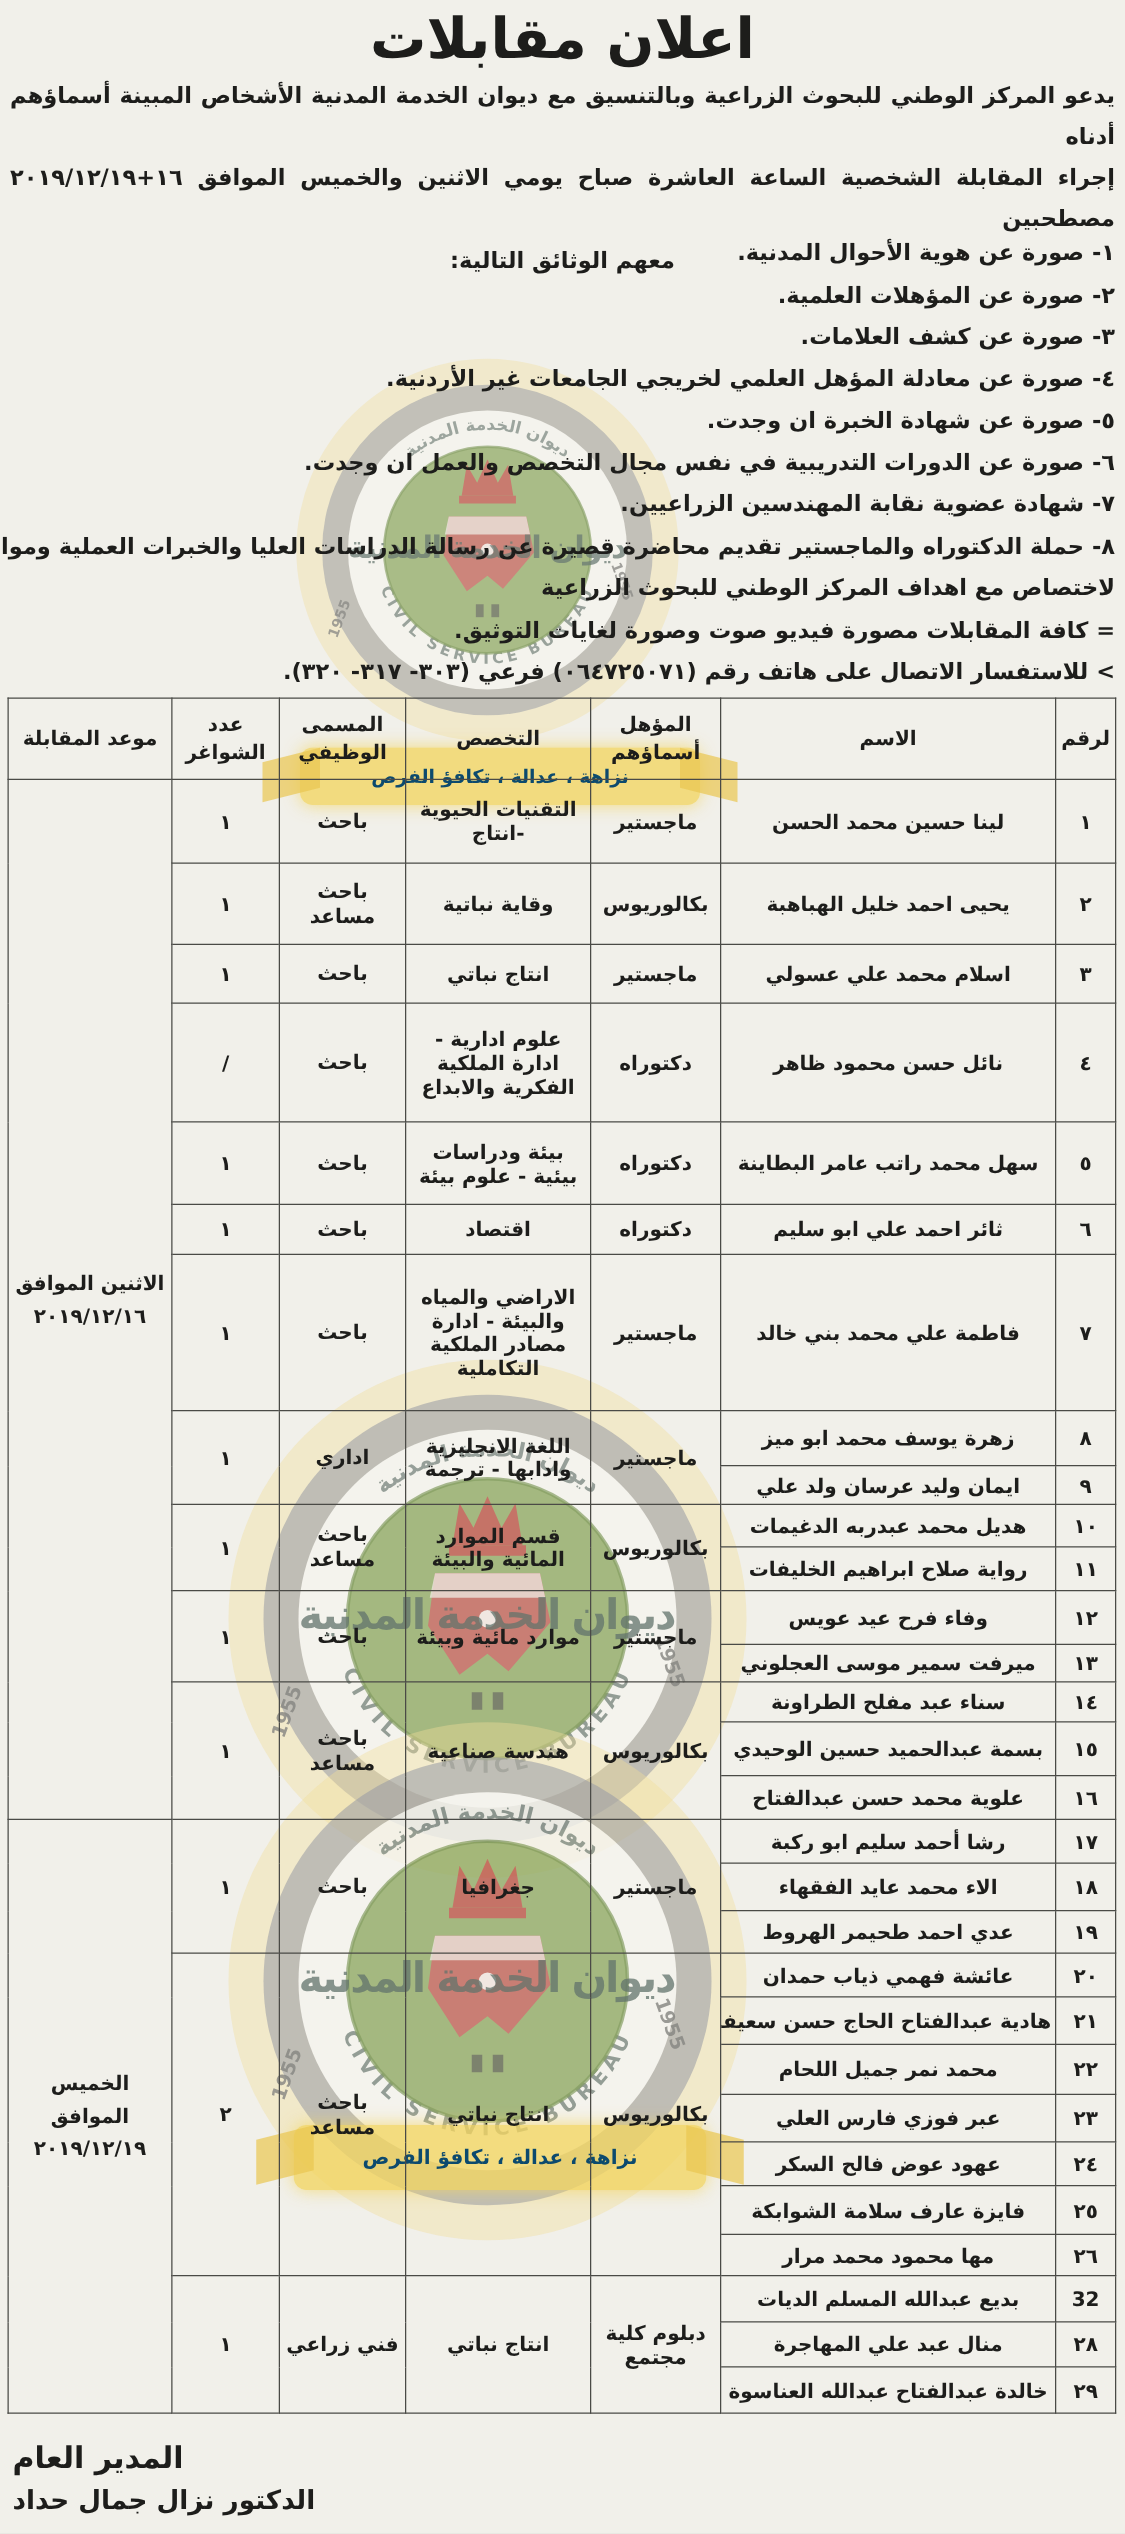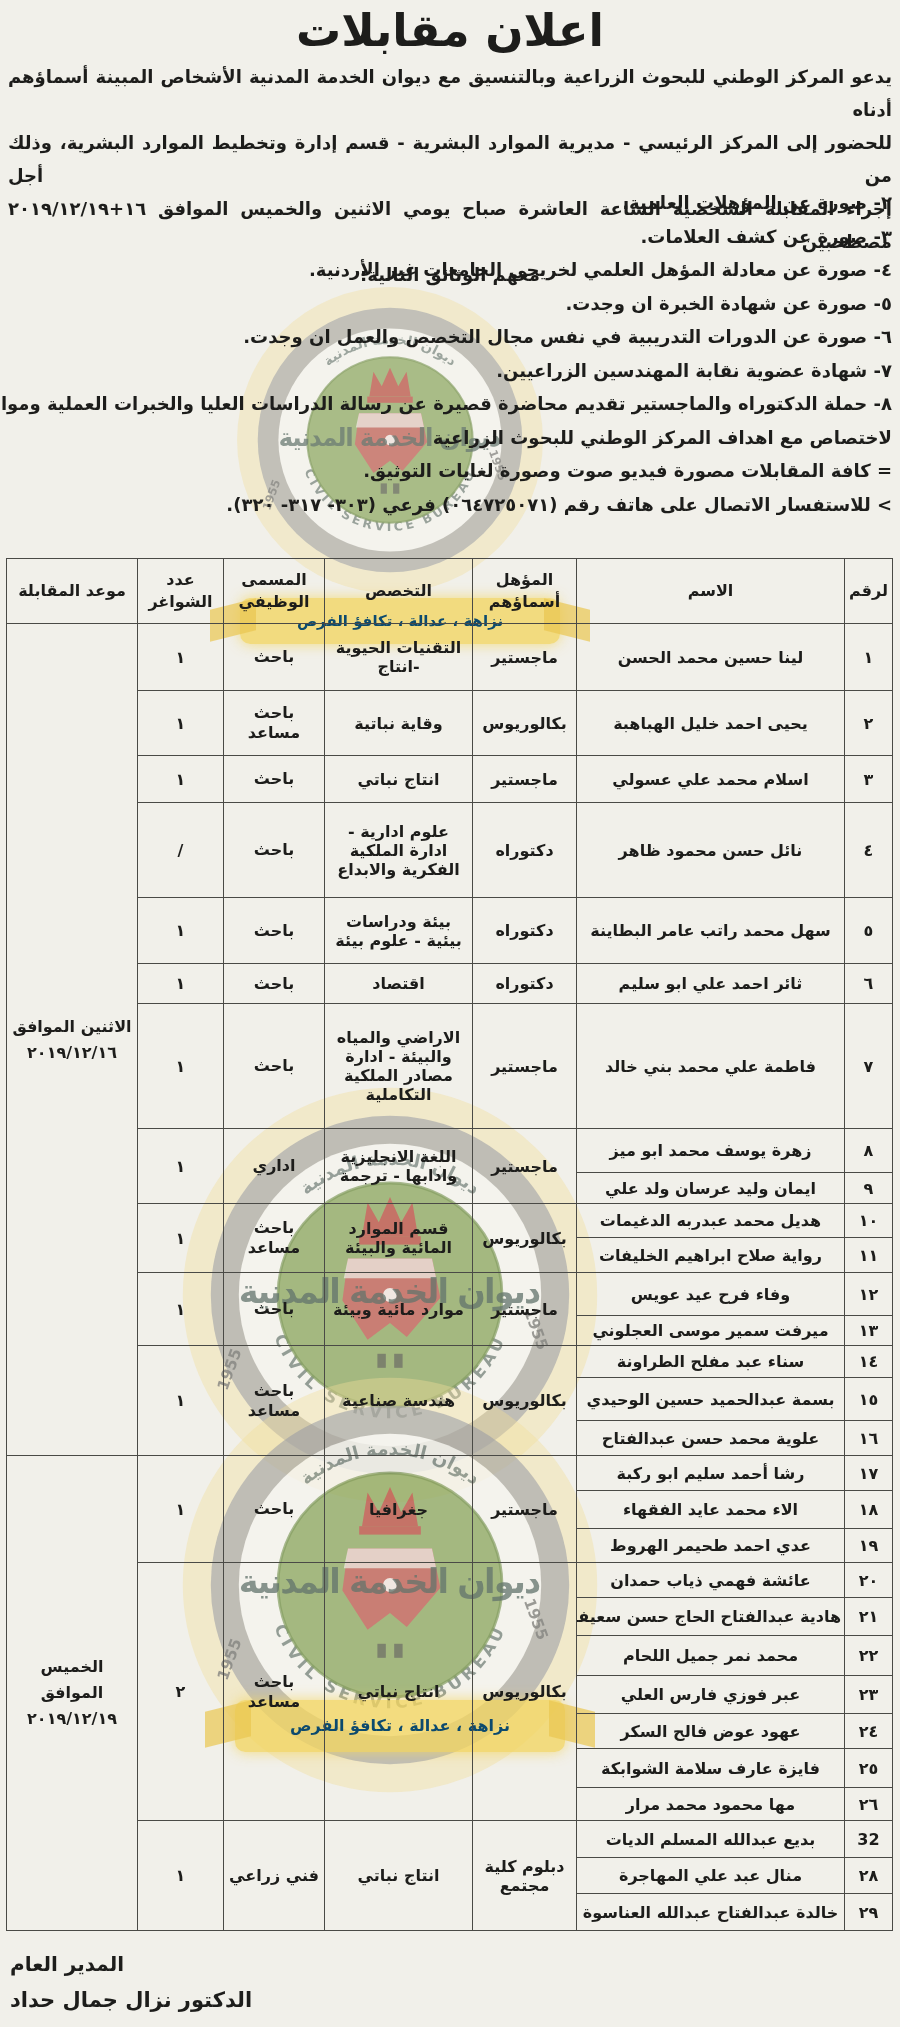--- a/index.html
+++ b/index.html
@@ -61,21 +61,21 @@
   }
   table.roster th{font-size:16px;line-height:22px;background:transparent;}
   td.c-name{font-size:15px;white-space:nowrap;}
   td.c-no{font-size:14px;}
   td.c-spec{font-size:15px;line-height:19px;}
   td.c-qual{font-size:15px;}
   td.c-job{font-size:15px;line-height:20px;}
   td.c-date{font-size:16px;line-height:26px;}
   
   .sig{position:absolute;left:10px;z-index:2;font-weight:bold;text-align:right;}
-  .sig-title{top:1952px;font-size:20px;}
+  .sig-title{top:1952px;font-size:24px;}
   .sig-name{top:1988px;font-size:21px;}
 </style>
 </head>
 <body>
 
 <div class="page">
 
   <div id="seal-a" class="seal" style="left:235px;top:285px;width:310px;height:310px;opacity:.75;">
   <svg viewBox="0 0 300 300" width="100%" height="100%" xmlns="http://www.w3.org/2000/svg">
     <defs>
@@ -161,26 +161,26 @@
     <text x="150" y="156" text-anchor="middle" textLength="216" font-family="DejaVu Sans, sans-serif" font-size="24" font-weight="bold" fill="#3f554d" opacity="0.75">ديوان الخدمة المدنية</text>
   </svg></div>
 
   <div class="ribbon" style="right:340px;width:320px;top:598px;height:46px;line-height:46px;font-size:15px;">نزاهة ، عدالة ، تكافؤ الفرص</div>
   <div class="ribbon" style="right:335px;width:330px;top:1700px;height:52px;line-height:52px;font-size:16px;">نزاهة ، عدالة ، تكافؤ الفرص</div>
 
   <div class="title">اعلان مقابلات</div>
 
   <div class="intro">
     <div class="jline">يدعو المركز الوطني للبحوث الزراعية وبالتنسيق مع ديوان الخدمة المدنية الأشخاص المبينة أسماؤهم أدناه</div>
-    <div class="jline">للحضور إلى المركز الرئيسي - مديرية الموارد البشرية - قسم إدارة وتخطيط الموارد البشرية، وذلك من أجل</div>
     <div class="jline">إجراء المقابلة الشخصية الساعة العاشرة صباح يومي الاثنين والخميس الموافق ١٦+٢٠١٩/١٢/١٩ مصطحبين</div>
     <div class="lastline">معهم الوثائق التالية:</div>
   </div>
 
   <div class="doclist">
+    <div>١- صورة عن هوية الأحوال المدنية.</div>
     <div>٢- صورة عن المؤهلات العلمية.</div>
     <div>٣- صورة عن كشف العلامات.</div>
     <div>٤- صورة عن معادلة المؤهل العلمي لخريجي الجامعات غير الأردنية.</div>
     <div>٥- صورة عن شهادة الخبرة ان وجدت.</div>
     <div>٦- صورة عن الدورات التدريبية في نفس مجال التخصص والعمل ان وجدت.</div>
     <div>٧- شهادة عضوية نقابة المهندسين الزراعيين.</div>
     <div>٨- حملة الدكتوراه والماجستير تقديم محاضرة قصيرة عن رسالة الدراسات العليا والخبرات العملية وموائمة</div>
     <div>لاختصاص مع اهداف المركز الوطني للبحوث الزراعية</div>
     <div>= كافة المقابلات مصورة فيديو صوت وصورة لغايات التوثيق.</div>
     <div>&gt; للاستفسار الاتصال على هاتف رقم (٠٦٤٧٢٥٠٧١) فرعي (٣٠٣- ٣١٧- ٣٢٠).</div>

